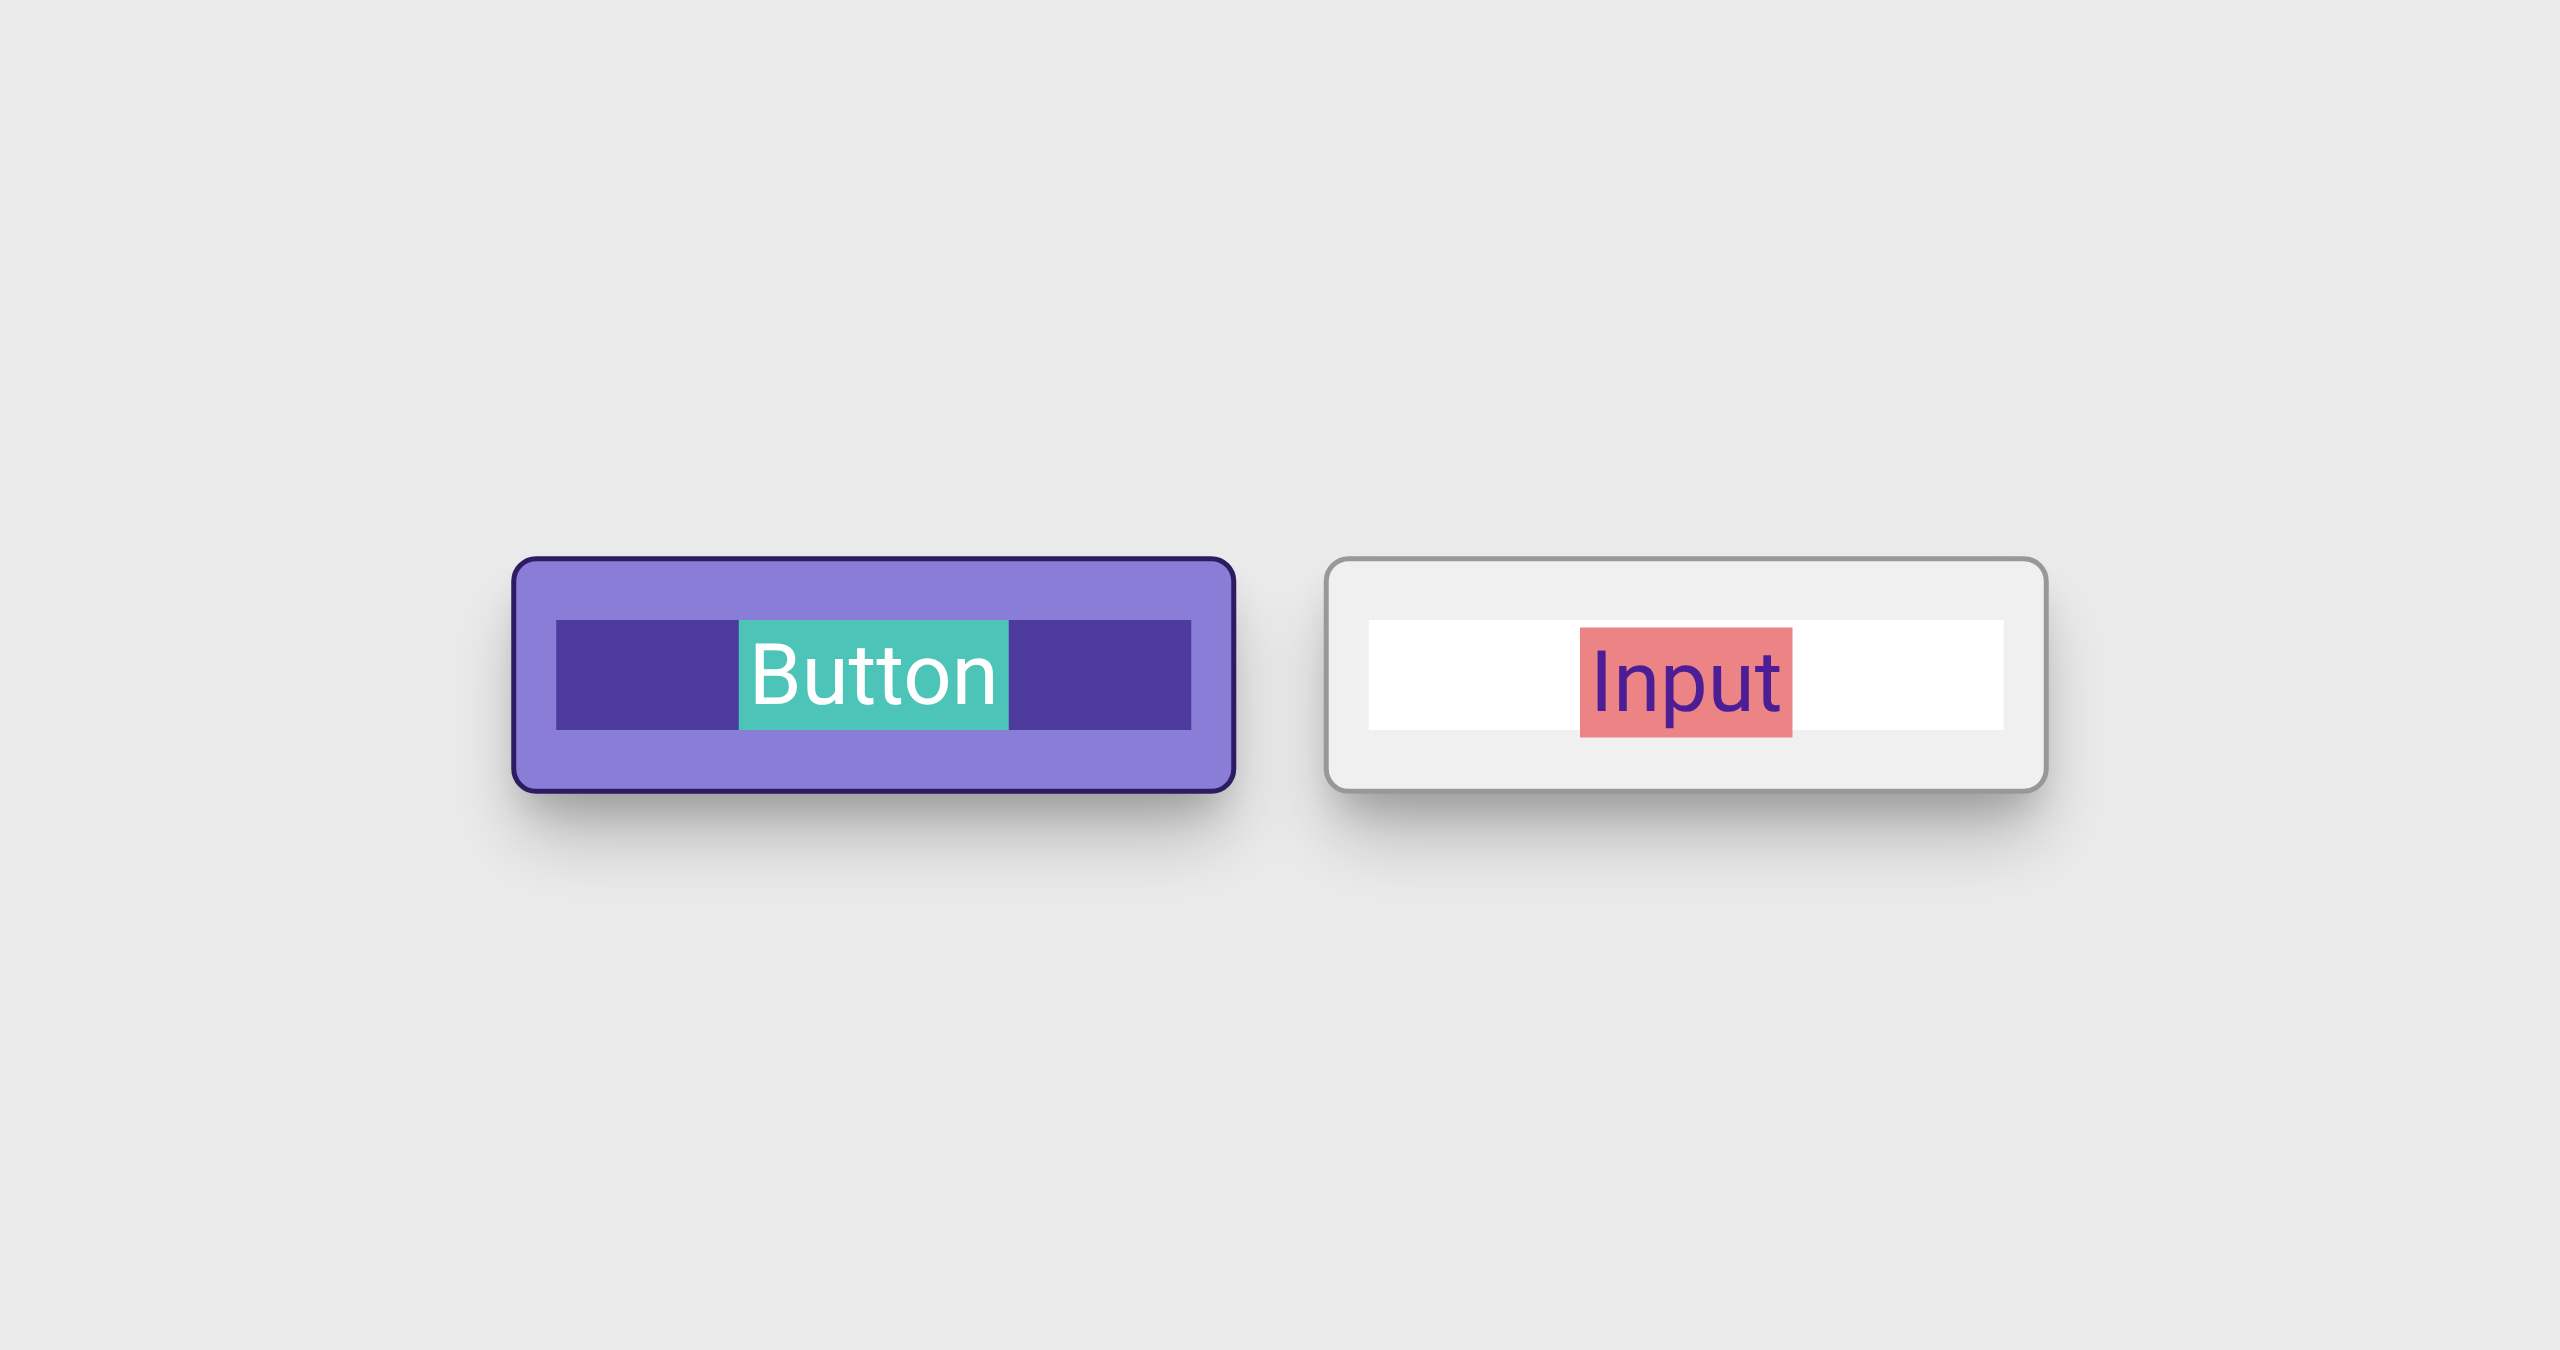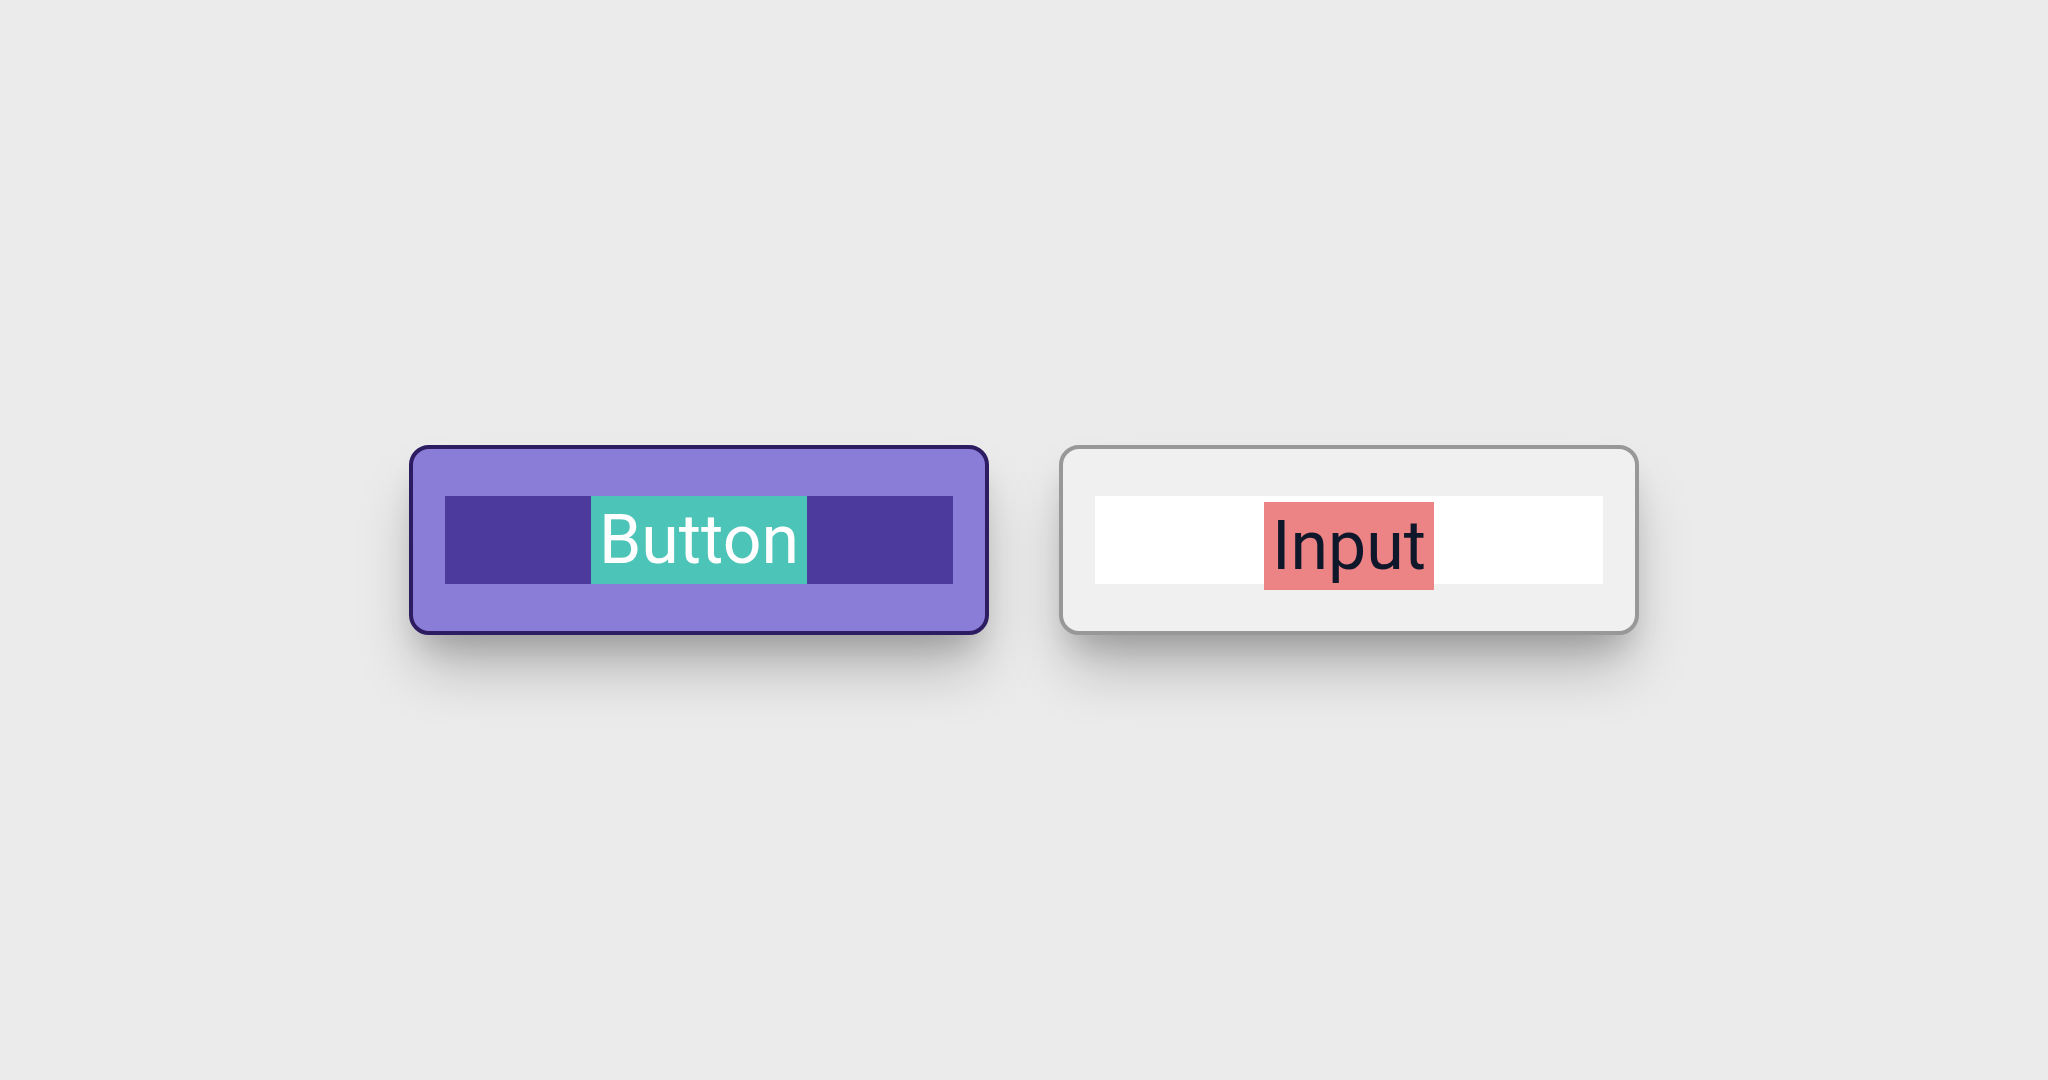--- a/index.html
+++ b/index.html
@@ -67,21 +67,21 @@
       line-height: 1;
     }
     
     .button-label {
       background: #4cc4b8;
       color: #ffffff;
     }
     
     .input-label {
       background: #ec8384;
-      color: #0f172a;
+      color: #4c1d95;
       margin-top: 12px;
     }
   </style>
 </head>
 <body>
 
 <div class="component-box button-box">
   <div class="inner-bar button-bar">
     <span class="label-highlight button-label">Button</span>
   </div>

